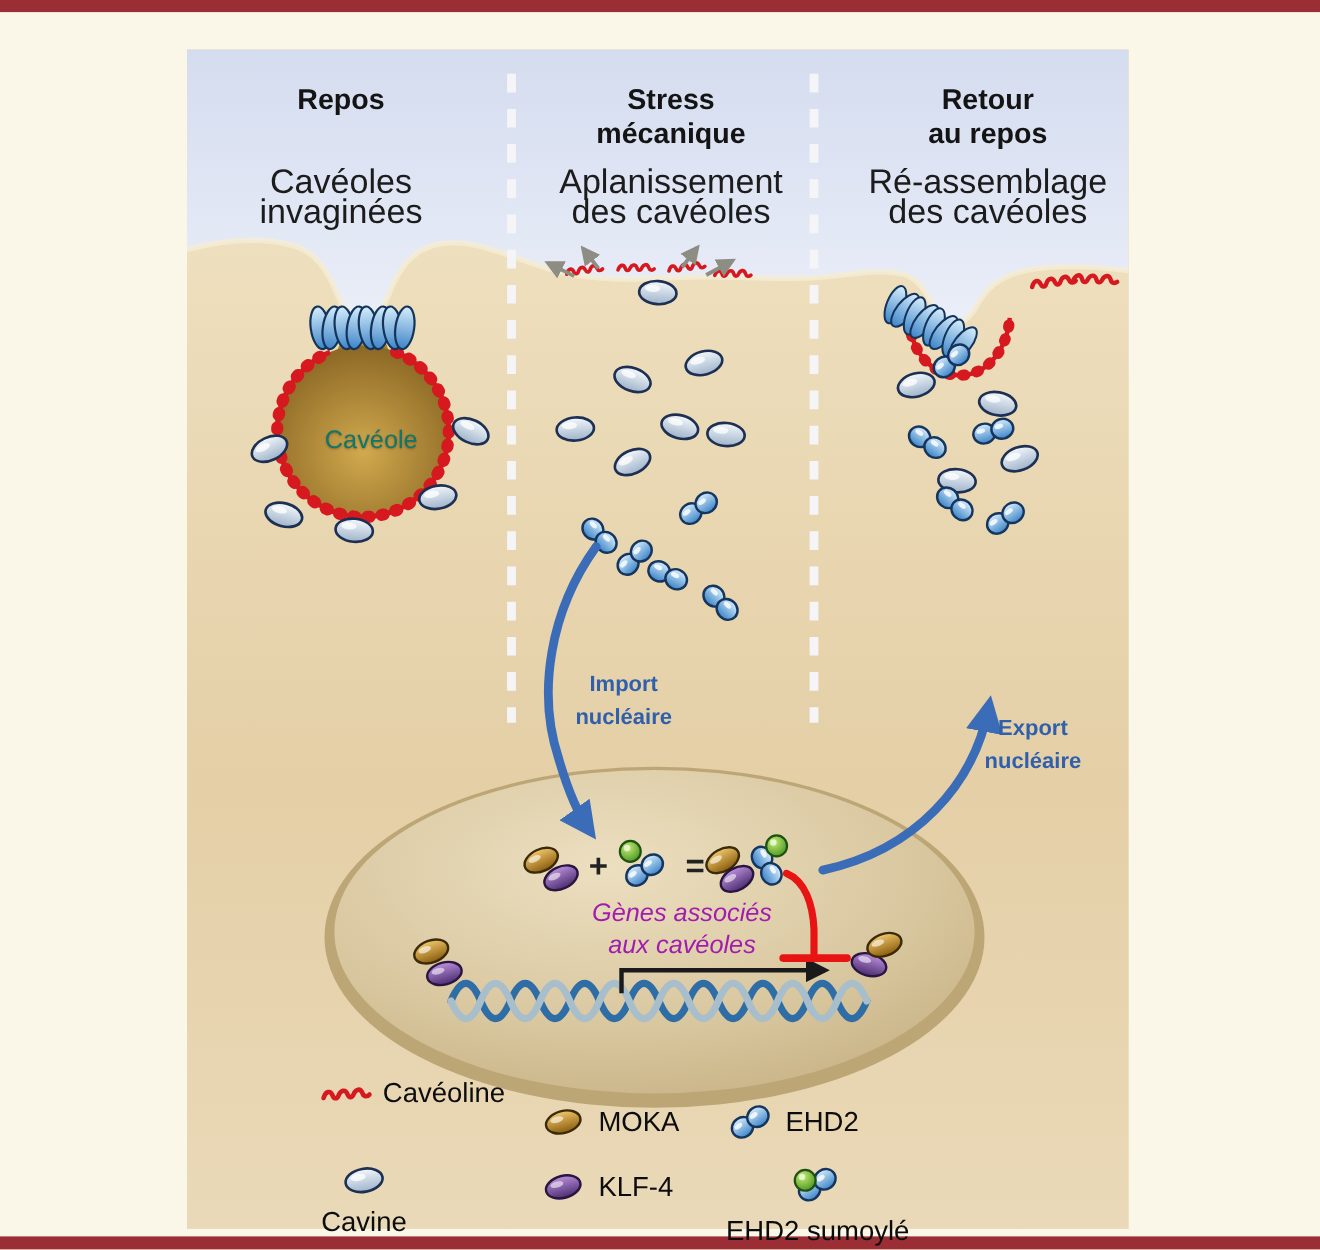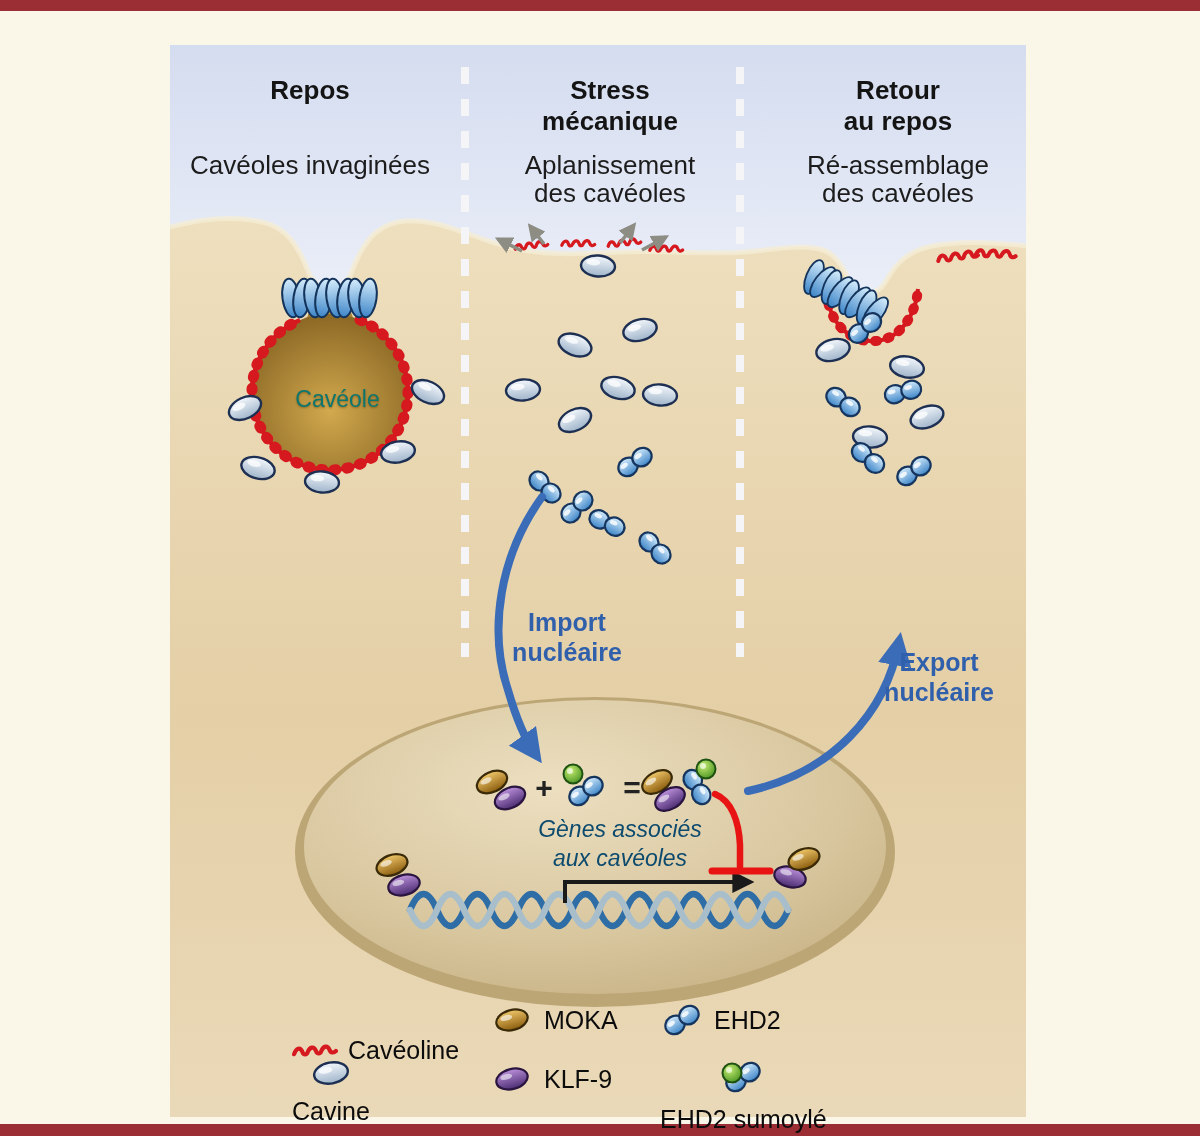--- a/index.html
+++ b/index.html
@@ -12,24 +12,24 @@
   .rule{position:absolute;left:0;width:1200px;height:11px;background:#9b2d35;}
   .rule.top{top:0;}
   .rule.bottom{top:1124px;height:12px;}
   .figure{
     position:absolute;left:170px;top:45px;width:856px;height:1072px;
     background:#e9d7b3;
   }
   .figure svg.canvas{position:absolute;left:0;top:0;}
   .txt{position:absolute;white-space:pre-line;text-align:center;color:#141414;}
   .panel-title{font-size:26px;font-weight:bold;line-height:31px;}
-  .panel-sub{font-size:26px;line-height:28px;color:#1c1c1c;}
+  .panel-sub{font-size:31px;line-height:28px;color:#1c1c1c;}
   .caveole-label{font-size:23px;color:#0f766e;text-shadow:0 1px 2px rgba(80,50,0,.45);}
-  .blue-label{font-size:25px;font-weight:bold;color:#3060ac;line-height:30px;}
-  .genes-label{font-size:23px;font-style:italic;line-height:29px;color:#0c4a6e;}
+  .blue-label{font-size:20px;font-weight:bold;color:#3060ac;line-height:30px;}
+  .genes-label{font-size:23px;font-style:italic;line-height:29px;color:#a21caf;}
   .op{font-size:30px;font-weight:bold;color:#222;line-height:34px;}
   .legend-item{position:absolute;display:flex;align-items:center;gap:10px;height:40px;}
   .legend-item .lbl{font-size:25px;color:#0c0c0c;}
   .legend-item svg{flex:0 0 auto;}
 </style>
 </head>
 <body>
 
 <div class="rule top"></div>
 <div class="rule bottom"></div>
@@ -232,21 +232,21 @@
   <div class="txt caveole-label" style="left:95px;top:341px;width:145px;">Cavéole</div>
   <div class="txt blue-label" style="left:302px;top:562px;width:190px;">Import
 nucléaire</div>
   <div class="txt blue-label" style="left:674px;top:602px;width:190px;">Export
 nucléaire</div>
   <div class="txt genes-label" style="left:342px;top:770px;width:216px;">Gènes associés
 aux cavéoles</div>
   <div class="txt op" style="left:356px;top:726px;width:36px;">+</div>
   <div class="txt op" style="left:444px;top:726px;width:36px;">=</div>
 
-  <div class="legend-item" style="left:122px;top:985px;">
+  <div class="legend-item" style="left:122px;top:929px;">
     <svg width="46" height="22" viewBox="-2 -9 44 18">
         <use href="#squig-g"></use>
       </svg>
     <span class="lbl">Cavéoline</span>
   </div>
   <div class="legend-item" style="left:122px;top:1014px;flex-direction:column;">
     <svg width="44" height="28" viewBox="-22 -14 44 28">
         <use href="#cavine-g" transform="rotate(-10)"></use>
       </svg>
     <span class="lbl">Cavine</span>
@@ -254,21 +254,21 @@
   <div class="legend-item" style="left:320px;top:955px;">
     <svg width="44" height="28" viewBox="-22 -14 44 28">
         <use href="#moka-g" transform="rotate(-15)"></use>
       </svg>
     <span class="lbl">MOKA</span>
   </div>
   <div class="legend-item" style="left:320px;top:1014px;">
     <svg width="44" height="28" viewBox="-22 -14 44 28">
         <use href="#klf7-g" transform="rotate(-15)"></use>
       </svg>
-    <span class="lbl">KLF-9</span>
+    <span class="lbl">KLF-4</span>
   </div>
   <div class="legend-item" style="left:490px;top:955px;text-align:center;">
     <svg width="44" height="34" viewBox="-22 -17 44 34">
         <use href="#ehd2-g" transform="rotate(-35)"></use>
       </svg>
     <span class="lbl">EHD2</span>
   </div>
   <div class="legend-item" style="left:490px;top:1014px;flex-direction:column;">
     <svg width="48" height="36" viewBox="-24 -18 48 36">
       <use href="#ehd2-g" transform="rotate(-35)"></use>

